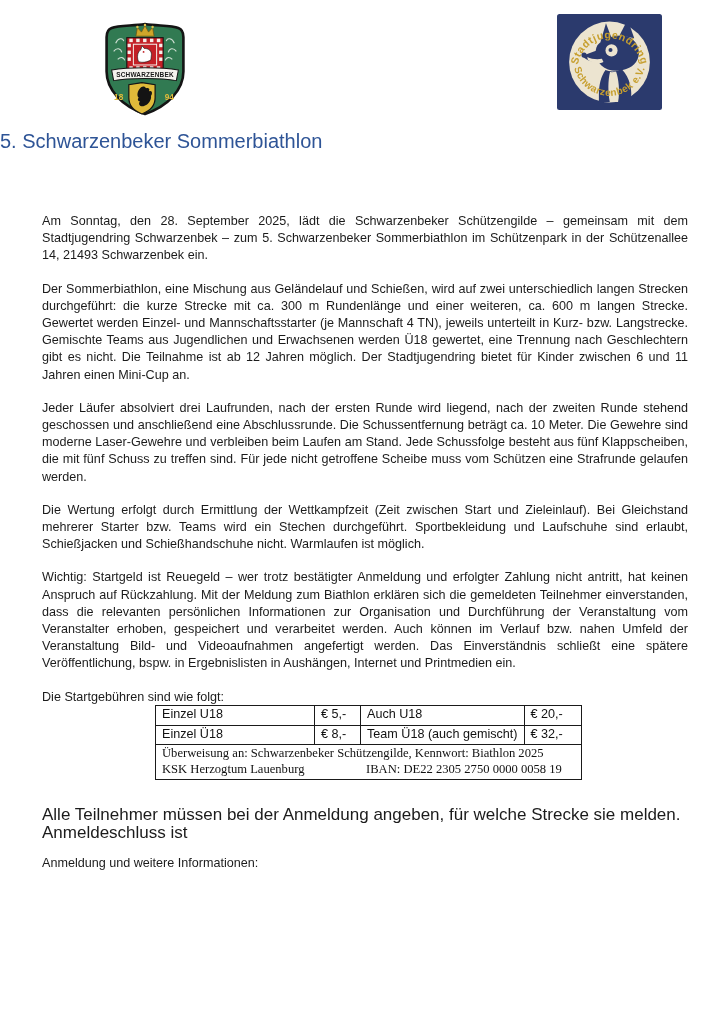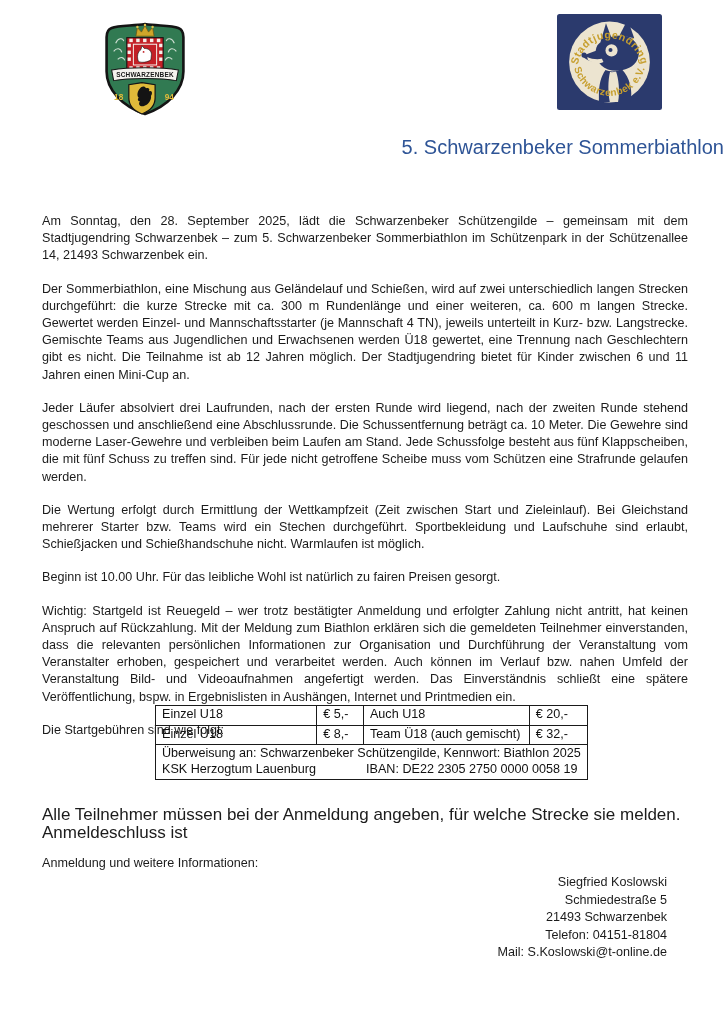--- a/index.html
+++ b/index.html
@@ -12,22 +12,22 @@
     overflow:hidden;
   }
   .page{position:absolute;inset:0;}
 
   
   .logo-left{position:absolute;left:99px;top:21px;width:92px;height:95px;}
   .logo-right{position:absolute;left:557px;top:14px;width:105px;height:96px;}
 
   
   .doc-title{
-    position:absolute;left:0;top:136px;width:724px;
-    text-align:right;
+    position:absolute;left:0;top:130px;width:724px;
+    text-align:left;
     font-size:20px;font-weight:400;
     color:#2e5496;
     margin:0;
   }
 
   
   .content{
     position:absolute;left:42px;top:197px;width:646px;
     font-size:12.6px;line-height:17.2px;
   }
@@ -45,21 +45,21 @@
     border:1.5px solid #1a1a1a;
     padding:1px 6px 2px 6px;
     vertical-align:top;
     white-space:nowrap;
     margin-top:24px;
   }
   td.c1{width:146px;}
   td.c2{width:33px;}
   td.c3{width:149px;}
   td.c4{width:44px;}
-  td.transfer{padding:2px 6px 3px 6px;}
+  td.transfer{padding:2px 6px 3px 6px;font-family:Liberation Serif, serif;}
   .transfer-line2{display:flex;}
   .transfer-line2 .bank{width:204px;flex:0 0 auto;}
 
   
   .closing{
     position:absolute;left:42px;top:806px;width:646px;
     font-size:17px;line-height:17.5px;
   }
   .footer-label{
     position:absolute;left:42px;top:856px;
@@ -157,21 +157,20 @@
     </text>
   </svg>
 
   <h1 class="doc-title">5. Schwarzenbeker Sommerbiathlon</h1>
 
   <div class="content">
     <p class="just">Am Sonntag, den 28. September 2025, lädt die Schwarzenbeker Schützengilde – gemeinsam mit dem Stadtjugendring Schwarzenbek – zum 5. Schwarzenbeker Sommerbiathlon im Schützenpark in der Schützenallee 14, 21493 Schwarzenbek ein.</p>
     <p class="just">Der Sommerbiathlon, eine Mischung aus Geländelauf und Schießen, wird auf zwei unterschiedlich langen Strecken durchgeführt: die kurze Strecke mit ca. 300 m Rundenlänge und einer weiteren, ca. 600 m langen Strecke. Gewertet werden Einzel- und Mannschaftsstarter (je Mannschaft 4 TN), jeweils unterteilt in Kurz- bzw. Langstrecke.  Gemischte Teams aus Jugendlichen und Erwachsenen werden Ü18 gewertet, eine Trennung nach Geschlechtern gibt es nicht. Die Teilnahme ist ab 12 Jahren möglich. Der Stadtjugendring bietet für Kinder zwischen 6 und 11 Jahren einen Mini-Cup an.</p>
     <p class="just">Jeder Läufer absolviert drei Laufrunden, nach der ersten Runde wird liegend, nach der zweiten Runde stehend geschossen und anschließend eine Abschlussrunde. Die Schussentfernung beträgt ca. 10 Meter. Die Gewehre sind moderne Laser-Gewehre und verbleiben beim Laufen am Stand. Jede Schussfolge besteht aus fünf Klappscheiben, die mit fünf Schuss zu treffen sind. Für jede nicht getroffene Scheibe muss vom Schützen eine Strafrunde gelaufen werden.</p>
     <p class="just">Die Wertung erfolgt durch Ermittlung der Wettkampfzeit (Zeit zwischen Start und Zieleinlauf). Bei Gleichstand mehrerer Starter bzw. Teams wird ein Stechen durchgeführt. Sportbekleidung und Laufschuhe sind erlaubt, Schießjacken und Schießhandschuhe nicht. Warmlaufen ist möglich.</p>
-    <p>Beginn ist 10.00 Uhr.  Für das leibliche Wohl ist natürlich zu fairen Preisen gesorgt.</p>
     <p class="just">Wichtig: Startgeld ist Reuegeld – wer trotz bestätigter Anmeldung und erfolgter Zahlung nicht antritt, hat keinen Anspruch auf Rückzahlung. Mit der Meldung zum Biathlon erklären sich die gemeldeten Teilnehmer einverstanden, dass die relevanten persönlichen Informationen zur Organisation und Durchführung der Veranstaltung vom Veranstalter erhoben, gespeichert und verarbeitet werden. Auch können im Verlauf bzw. nahen Umfeld der Veranstaltung Bild- und Videoaufnahmen angefertigt werden. Das Einverständnis schließt eine spätere Veröffentlichung, bspw. in Ergebnislisten in Aushängen, Internet und Printmedien ein.</p>
     <p>Die Startgebühren sind wie folgt:</p>
   </div>
 
   <div class="fees-wrap">
     <table class="fees">
       <tbody>
         <tr>
           <td class="c1">Einzel U18</td>
           <td class="c2">€ 5,-</td>
@@ -195,21 +194,14 @@
         </tr>
       </tbody>
     </table>
   </div>
 
   <div class="closing">
     <div>Alle Teilnehmer müssen bei der Anmeldung angeben, für welche Strecke sie melden. Anmeldeschluss ist</div>
   </div>
 
   <div class="footer-label">Anmeldung und weitere Informationen:</div>
-  <div class="contact">
-    <div>Siegfried Koslowski</div>
-    <div>Schmiedestraße 5</div>
-    <div>21493 Schwarzenbek</div>
-    <div>Telefon: 04151-81804</div>
-    <div>Mail: S.Koslowski@t-online.de</div>
-  </div>
 
 </div>
 
 </body></html>

